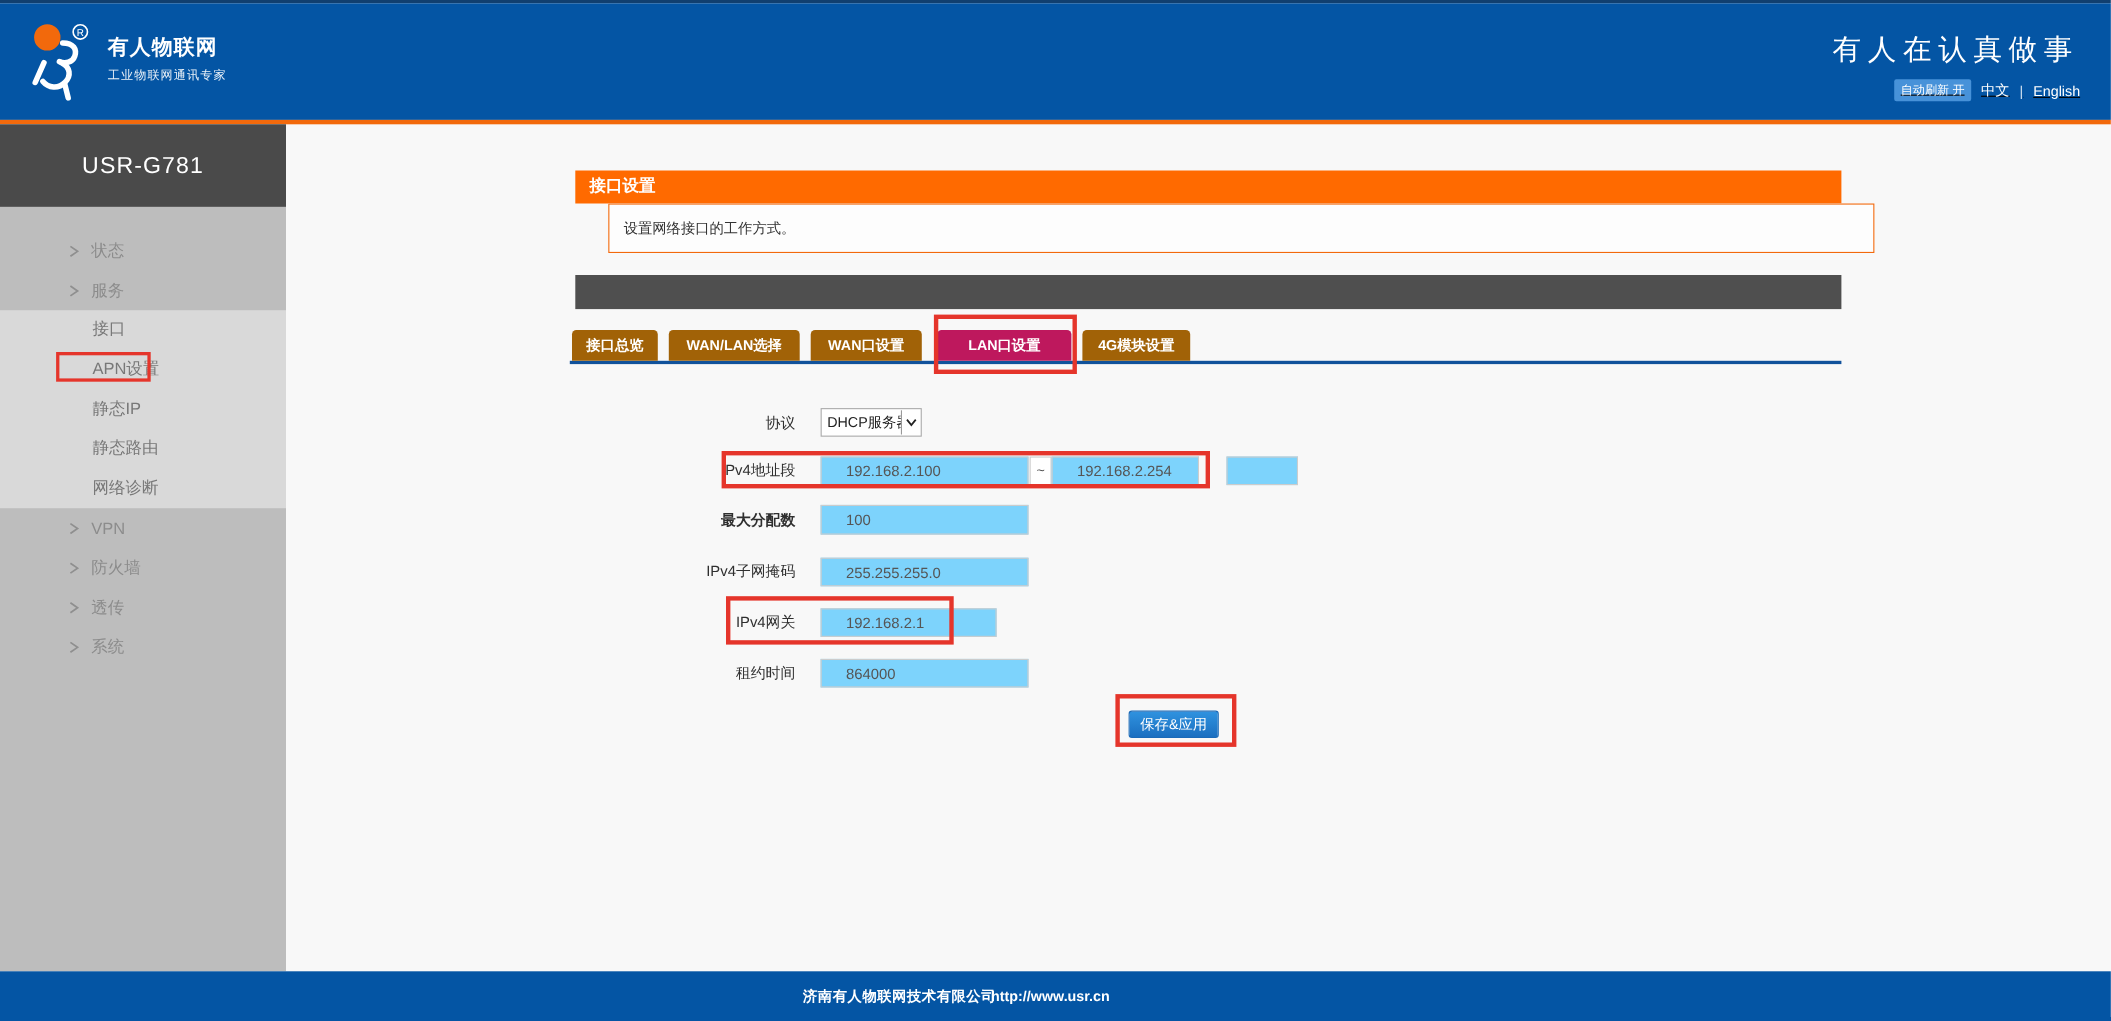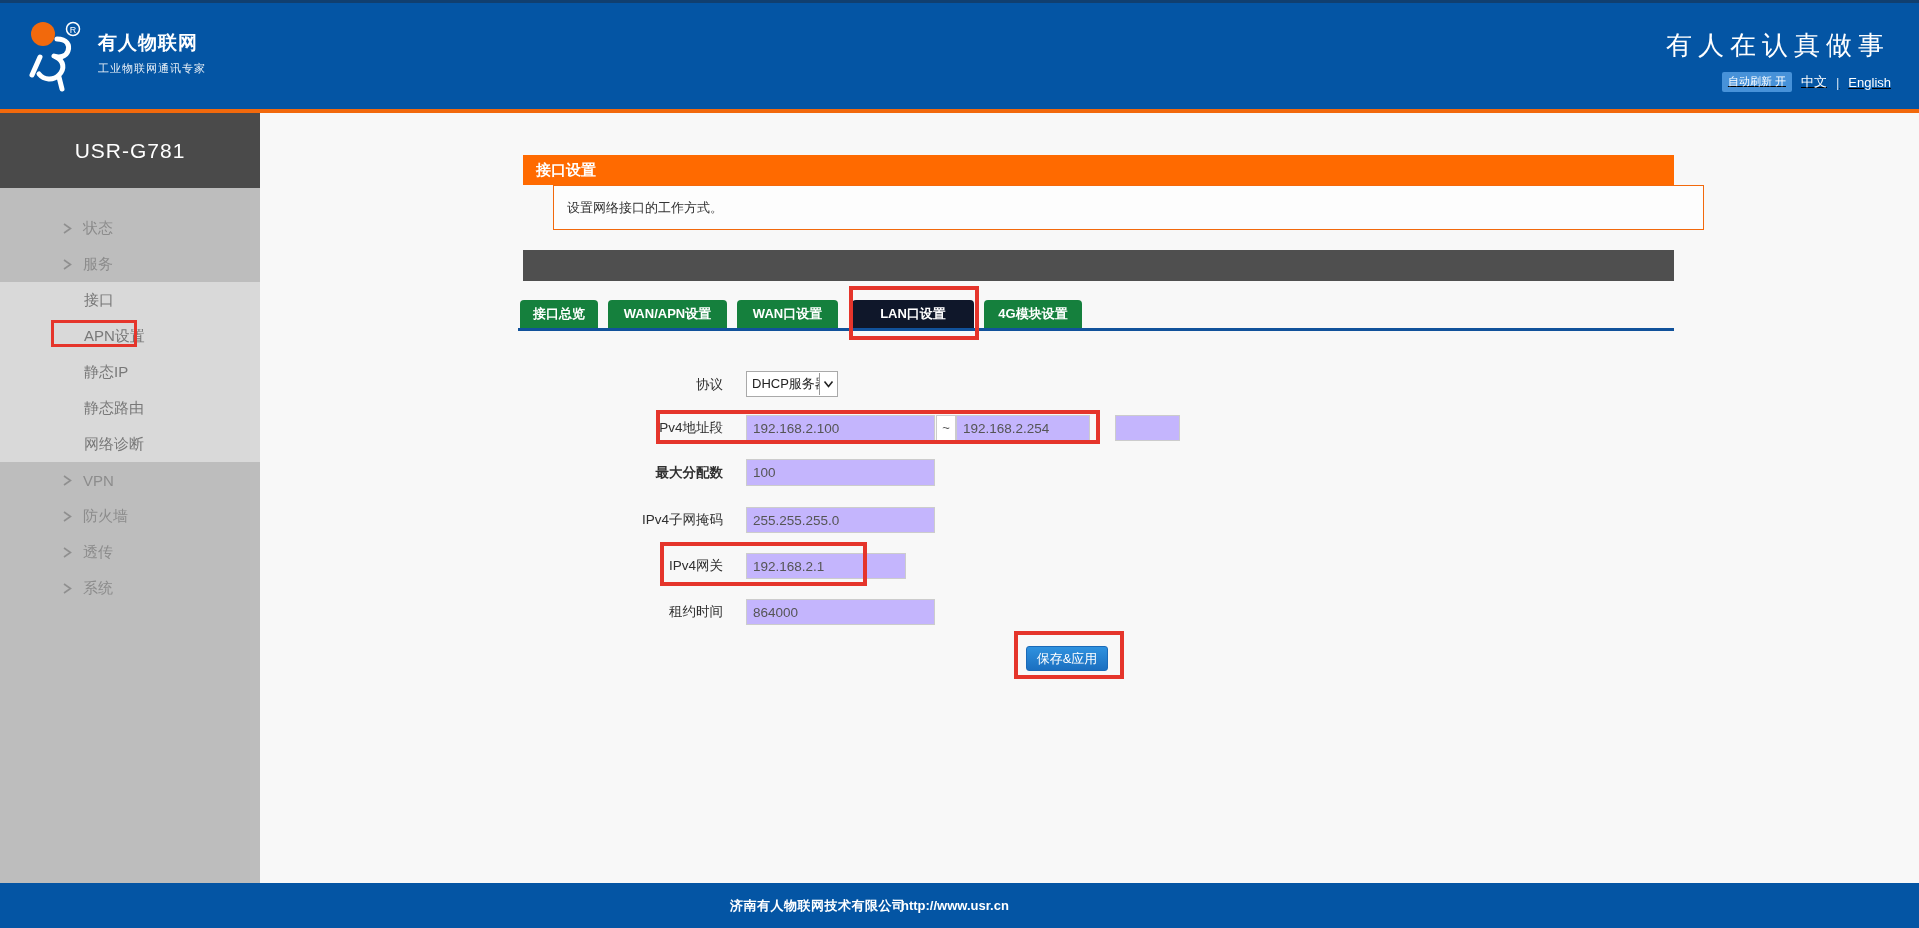--- a/index.html
+++ b/index.html
@@ -37,28 +37,28 @@
 
   
   .panel-title { left:523px; top:155px; width:1151px; height:30px; background:#ff6a00;
     color:#fff; font-size:15px; font-weight:bold; line-height:30px; padding-left:13px; }
   .panel-desc { left:523px; top:185px; width:1151px; height:45px; background:#fdfdfd;
     border:1px solid #f2690c; color:#333; font-size:13px; line-height:43px; padding-left:13px;margin-left:30px; }
   .dark-bar { left:523px; top:250px; width:1151px; height:31px; background:#4f4f4f; }
 
   .tabs-row { left:518px; top:300px; width:1156px; height:31px; border-bottom:3px solid #11529b; }
   .tab { position:absolute; top:0; height:28px; line-height:28px; text-align:center;
-    background:#15803d; color:#fff; font-size:13px; font-weight:600;
+    background:#a16207; color:#fff; font-size:13px; font-weight:600;
     border-radius:4px 4px 0 0; cursor:pointer; white-space:nowrap; }
-  .tab.active { background:#0f172a; }
+  .tab.active { background:#be185d; }
 
   
   .flabel { width:163px; text-align:right; font-size:13.5px; color:#2f2f2f; }
-  .tinput { border:1px solid #ccc; background:#c4b5fd; color:#555; font-size:13.5px;
-    padding:0 6px 0 6px; outline:none; font-family:inherit; }
+  .tinput { border:1px solid #ccc; background:#7dd3fc; color:#555; font-size:13.5px;
+    padding:0 6px 0 22px; outline:none; font-family:inherit; }
   .sepbox { border:1px solid #ccc; background:#fff; color:#555; font-size:13px;
     text-align:center; line-height:24px; }
   .selectbox { border:1px solid #a9a9a9; background:#fff; cursor:pointer; }
   .selectbox .sel-text { position:absolute; left:5px; top:0; line-height:24px; font-size:13px; color:#222; white-space:nowrap; }
   .sel-arrow { position:absolute; right:1px; top:1px; width:17px; height:22px;
     border-left:1px solid #999; display:flex; align-items:center; justify-content:center; background:#fff; }
   .save-btn { left:1026px; top:646px; width:82px; height:25px;
     background:linear-gradient(#2f92df,#1b6fc0); border:1px solid #1a6ab8; border-radius:3px;
     color:#fff; font-size:13px; text-align:center; line-height:23px; cursor:pointer; }
 
@@ -170,21 +170,21 @@
 <div class="abs panel-title">
   <span>接口设置</span>
 </div>
 <div class="abs panel-desc">
   <span>设置网络接口的工作方式。</span>
 </div>
 <div class="abs dark-bar"></div>
 
 <div class="abs tabs-row">
   <div class="tab" style="left:2px;width:78px;">接口总览</div>
-  <div class="tab" style="left:90px;width:119px;">WAN/APN设置</div>
+  <div class="tab" style="left:90px;width:119px;">WAN/LAN选择</div>
   <div class="tab" style="left:219px;width:101px;">WAN口设置</div>
   <div class="tab active" style="left:334px;width:122px;">LAN口设置</div>
   <div class="tab" style="left:466px;width:98px;">4G模块设置</div>
 </div>
 
 <div class="abs flabel" style="left:560px;top:372px;line-height:25px;">协议</div>
 <div class="abs selectbox" style="left:746px;top:371px;width:92px;height:26px;">
   <span class="sel-text">DHCP服务器</span>
   <span class="sel-arrow">
     <svg width="11" height="10">

